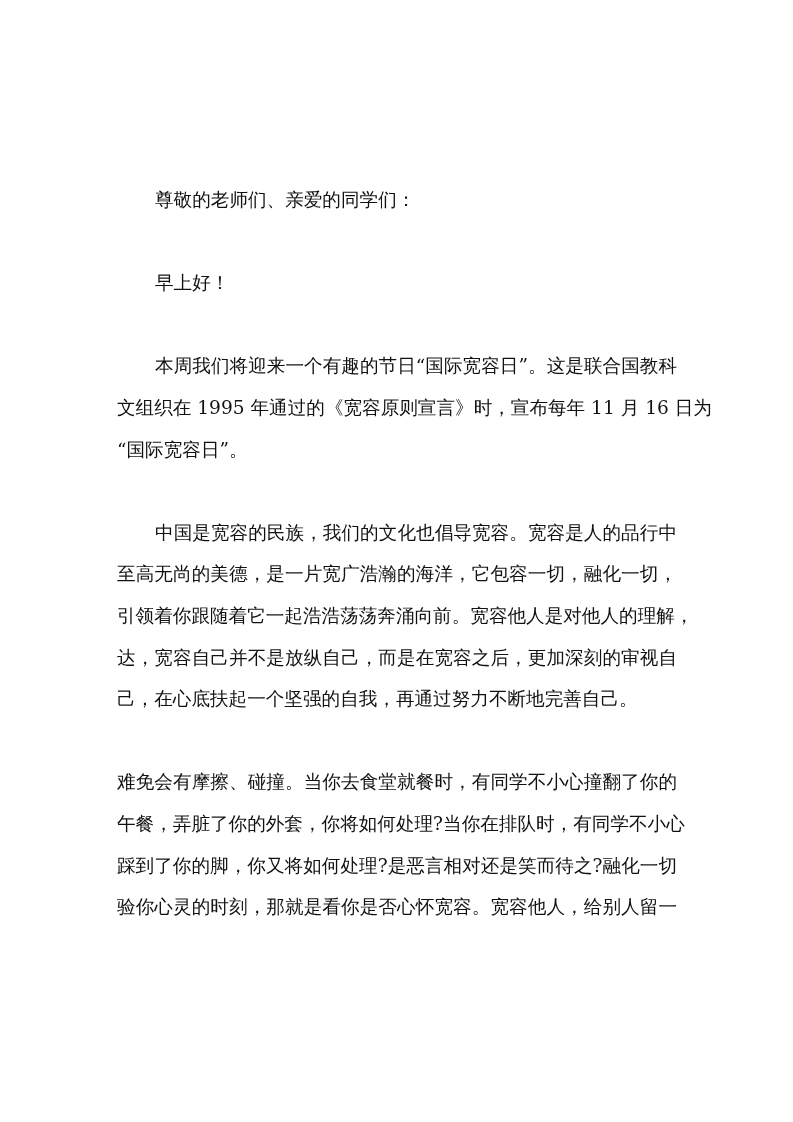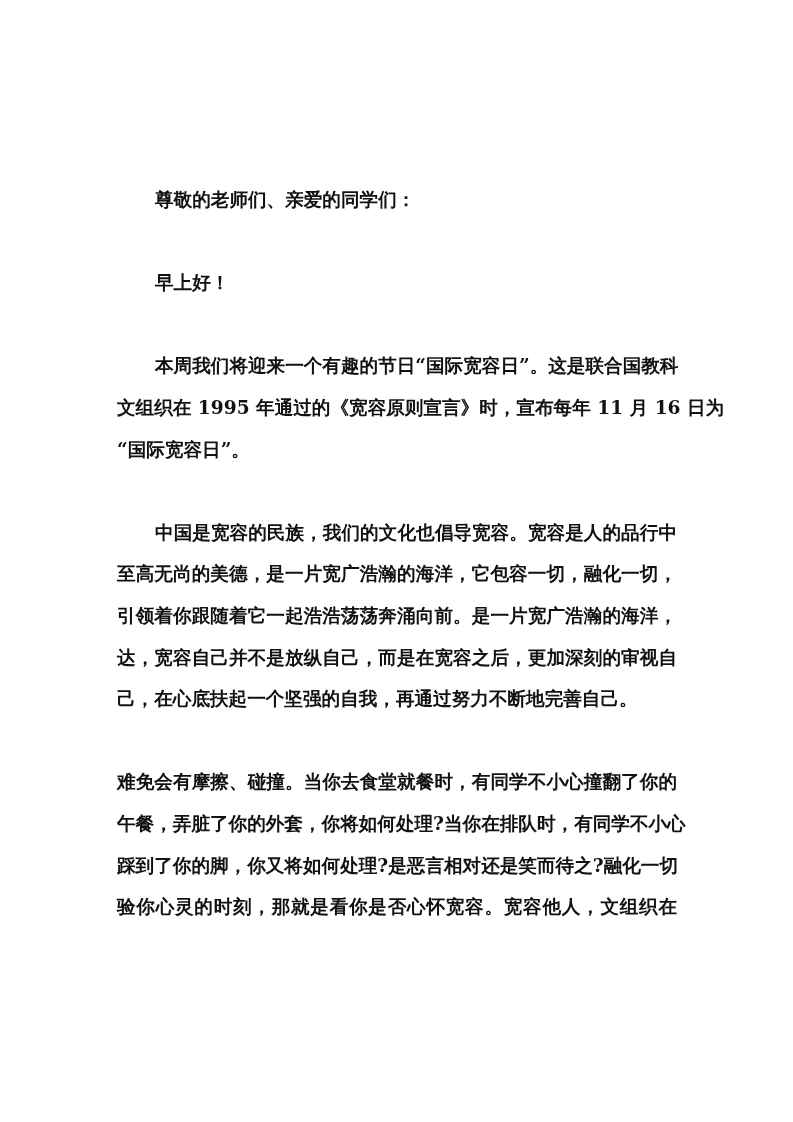--- a/index.html
+++ b/index.html
@@ -26,21 +26,20 @@
     }
     .line {
       display: block;
       height: 41.6px;
       line-height: 41.6px;
       font-size: 18.6px;
       white-space: nowrap;
       text-align: justify;
       text-align-last: justify;
       letter-spacing: 0;
-      font-weight: bold;
     }
     .line.indent {
       padding-left: 38px;
     }
     .line.last {
       text-align-last: left;
     }
   </style>
 </head>
 <body>
@@ -57,25 +56,25 @@
 
   <p class="para">
     <span class="line indent">本周我们将迎来一个有趣的节日“国际宽容日”。这是联合国教科</span>
     <span class="line">文组织在 1995 年通过的《宽容原则宣言》时，宣布每年 11 月 16 日为</span>
     <span class="line last">“国际宽容日”。</span>
   </p>
 
   <p class="para">
     <span class="line indent">中国是宽容的民族，我们的文化也倡导宽容。宽容是人的品行中</span>
     <span class="line">至高无尚的美德，是一片宽广浩瀚的海洋，它包容一切，融化一切，</span>
-    <span class="line">引领着你跟随着它一起浩浩荡荡奔涌向前。是一片宽广浩瀚的海洋，</span>
+    <span class="line">引领着你跟随着它一起浩浩荡荡奔涌向前。宽容他人是对他人的理解，</span>
     <span class="line">达，宽容自己并不是放纵自己，而是在宽容之后，更加深刻的审视自</span>
     <span class="line last">己，在心底扶起一个坚强的自我，再通过努力不断地完善自己。</span>
   </p>
 
   <p class="para">
     <span class="line">难免会有摩擦、碰撞。当你去食堂就餐时，有同学不小心撞翻了你的</span>
     <span class="line">午餐，弄脏了你的外套，你将如何处理?当你在排队时，有同学不小心</span>
     <span class="line">踩到了你的脚，你又将如何处理?是恶言相对还是笑而待之?融化一切</span>
-    <span class="line">验你心灵的时刻，那就是看你是否心怀宽容。宽容他人，文组织在</span>
+    <span class="line">验你心灵的时刻，那就是看你是否心怀宽容。宽容他人，给别人留一</span>
   </p>
 
 </div>
 
 </body></html>

